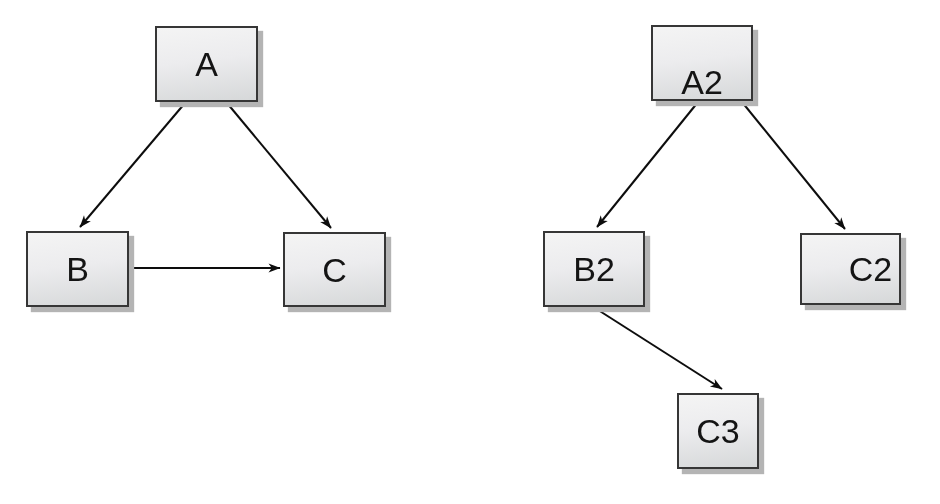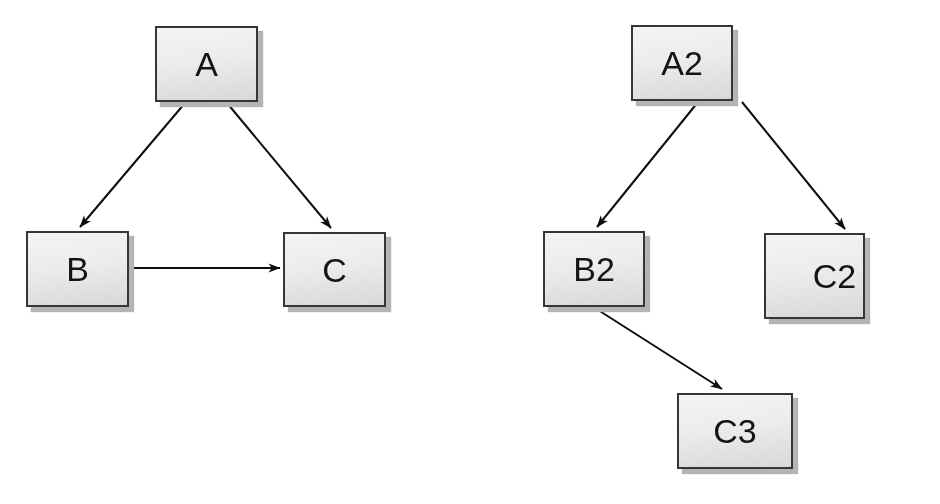--- a/index.html
+++ b/index.html
@@ -67,26 +67,26 @@
   <div id="nodes">
       <div class="node" style="left: 155px; top: 26px; width: 103px; height: 76px;">
         <span class="node-label">A</span>
       </div>
       <div class="node" style="left: 26px; top: 231px; width: 103px; height: 76px;">
         <span class="node-label">B</span>
       </div>
       <div class="node" style="left: 283px; top: 232px; width: 103px; height: 75px;">
         <span class="node-label">C</span>
       </div>
-      <div class="node" style="left: 631px; top: 25px; width: 102px; height: 76px;">
+      <div class="node" style="left: 651px; top: 25px; width: 102px; height: 76px; align-items: flex-end;">
         <span class="node-label">A2</span>
       </div>
       <div class="node" style="left: 543px; top: 231px; width: 102px; height: 76px; align-items: center;">
         <span class="node-label">B2</span>
       </div>
-      <div class="node" style="left: 764px; top: 233px; width: 101px; height: 86px; padding-left: 40px;">
+      <div class="node" style="left: 800px; top: 233px; width: 101px; height: 72px; padding-left: 40px;">
         <span class="node-label">C2</span>
       </div>
-      <div class="node" style="left: 677px; top: 393px; width: 116px; height: 76px;">
+      <div class="node" style="left: 677px; top: 393px; width: 82px; height: 76px;">
         <span class="node-label">C3</span>
       </div>
     </div>
 </div>
 
 </body></html>

